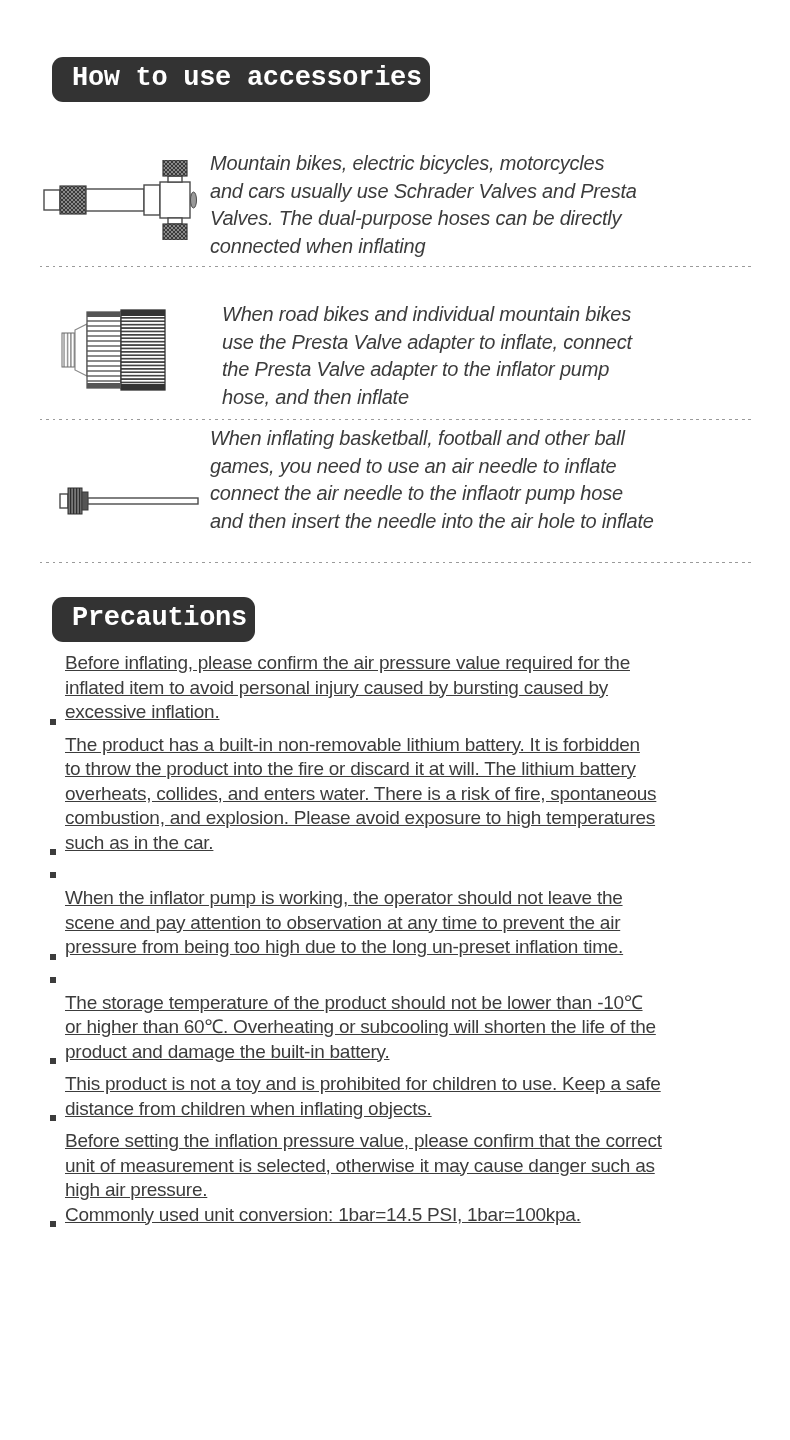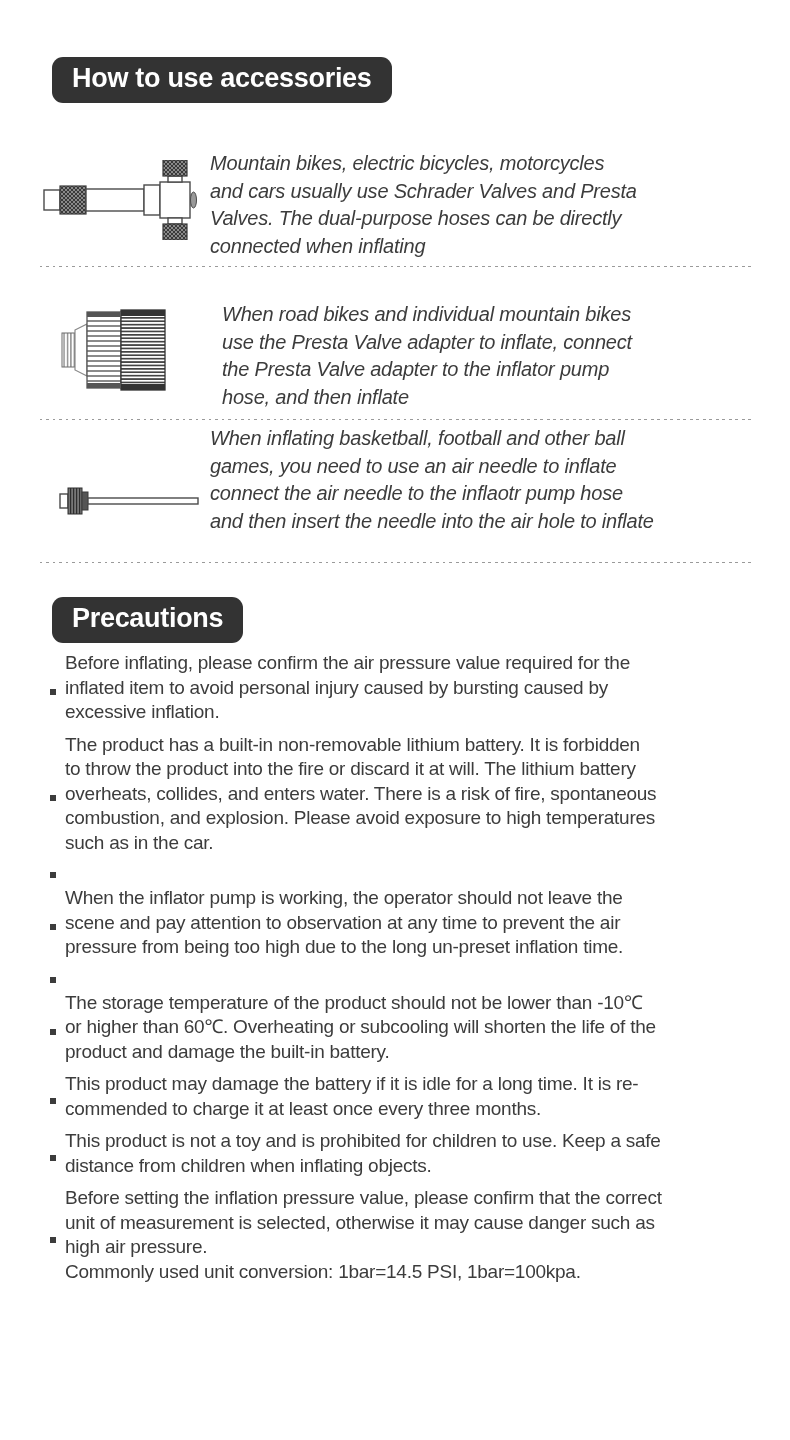--- a/index.html
+++ b/index.html
@@ -3,21 +3,21 @@
 <meta charset="utf-8">
 <style>
   html,body{margin:0;padding:0;background:#ffffff;}
   .page{
     position:relative;width:790px;height:1440px;background:#ffffff;overflow:hidden;
     font-family:"Liberation Sans", sans-serif;color:#3c3c3c;
   }
   .badge{
     position:absolute;display:inline-block;background:#333333;color:#ffffff;
     font-size:27px;font-weight:bold;letter-spacing:-0.3px;
-    padding:6px 20px 9px 20px;border-radius:11px;white-space:nowrap;
+    padding:6px 8px 9px 20px;border-radius:11px;white-space:nowrap;font-family:Liberation Mono, monospace;
   }
   .badge1{left:52px;top:57px;}
   .badge2{left:52px;top:597px;}
   .ill{position:absolute;}
   .ill1{left:42px;top:160px;}
   .ill2{left:60px;top:300px;}
   .ill3{left:58px;top:484px;}
   .item-text{
     position:absolute;left:210px;width:560px;
     font-size:20px;line-height:27.5px;letter-spacing:-0.2px;
@@ -28,21 +28,21 @@
   .t3{top:425px;}
   .divider{
     position:absolute;left:40px;width:712px;height:2px;
     background:repeating-linear-gradient(90deg,#9a9a9a 0 2.5px,transparent 2.5px 6.5px);
     background-size:100% 1.4px;background-repeat:no-repeat;background-position:0 0;
   }
   .d1{top:266px;}
   .d2{top:419px;}
   .d3{top:562px;}
   .bullets{position:absolute;left:50px;top:651px;width:722px;}
-  .bullet{display:flex;align-items:center;margin-bottom:8px;}
+  .bullet{display:flex;align-items:flex-end;margin-bottom:8px;text-decoration:underline;}
   .marker{
     flex:none;width:6px;height:6px;background:#3c3c3c;
     margin-top:9px;margin-right:9px;
   }
   .btext{
     font-size:19px;line-height:24.5px;letter-spacing:-0.25px;
     white-space:pre-line;color:#3c3c3c;
   }
   svg .outline{fill:#ffffff;stroke:#4a4a4a;stroke-width:1.4;}
 </style>
@@ -156,25 +156,20 @@
       <span class="marker"></span>
     </div>
     <div class="bullet">
       <span class="marker"></span>
       <div class="btext">The storage temperature of the product should not be lower than -10℃
 or higher than 60℃. Overheating or subcooling will shorten the life of the
 product and damage the built-in battery.</div>
     </div>
     <div class="bullet">
       <span class="marker"></span>
-      <div class="btext">This product may damage the battery if it is idle for a long time. It is re-
-commended to charge it at least once every three months.</div>
-    </div>
-    <div class="bullet">
-      <span class="marker"></span>
       <div class="btext">This product is not a toy and is prohibited for children to use. Keep a safe
 distance from children when inflating objects.</div>
     </div>
     <div class="bullet">
       <span class="marker"></span>
       <div class="btext">Before setting the inflation pressure value, please confirm that the correct
 unit of measurement is selected, otherwise it may cause danger such as
 high air pressure.
 Commonly used unit conversion: 1bar=14.5 PSI, 1bar=100kpa.</div>
     </div>

